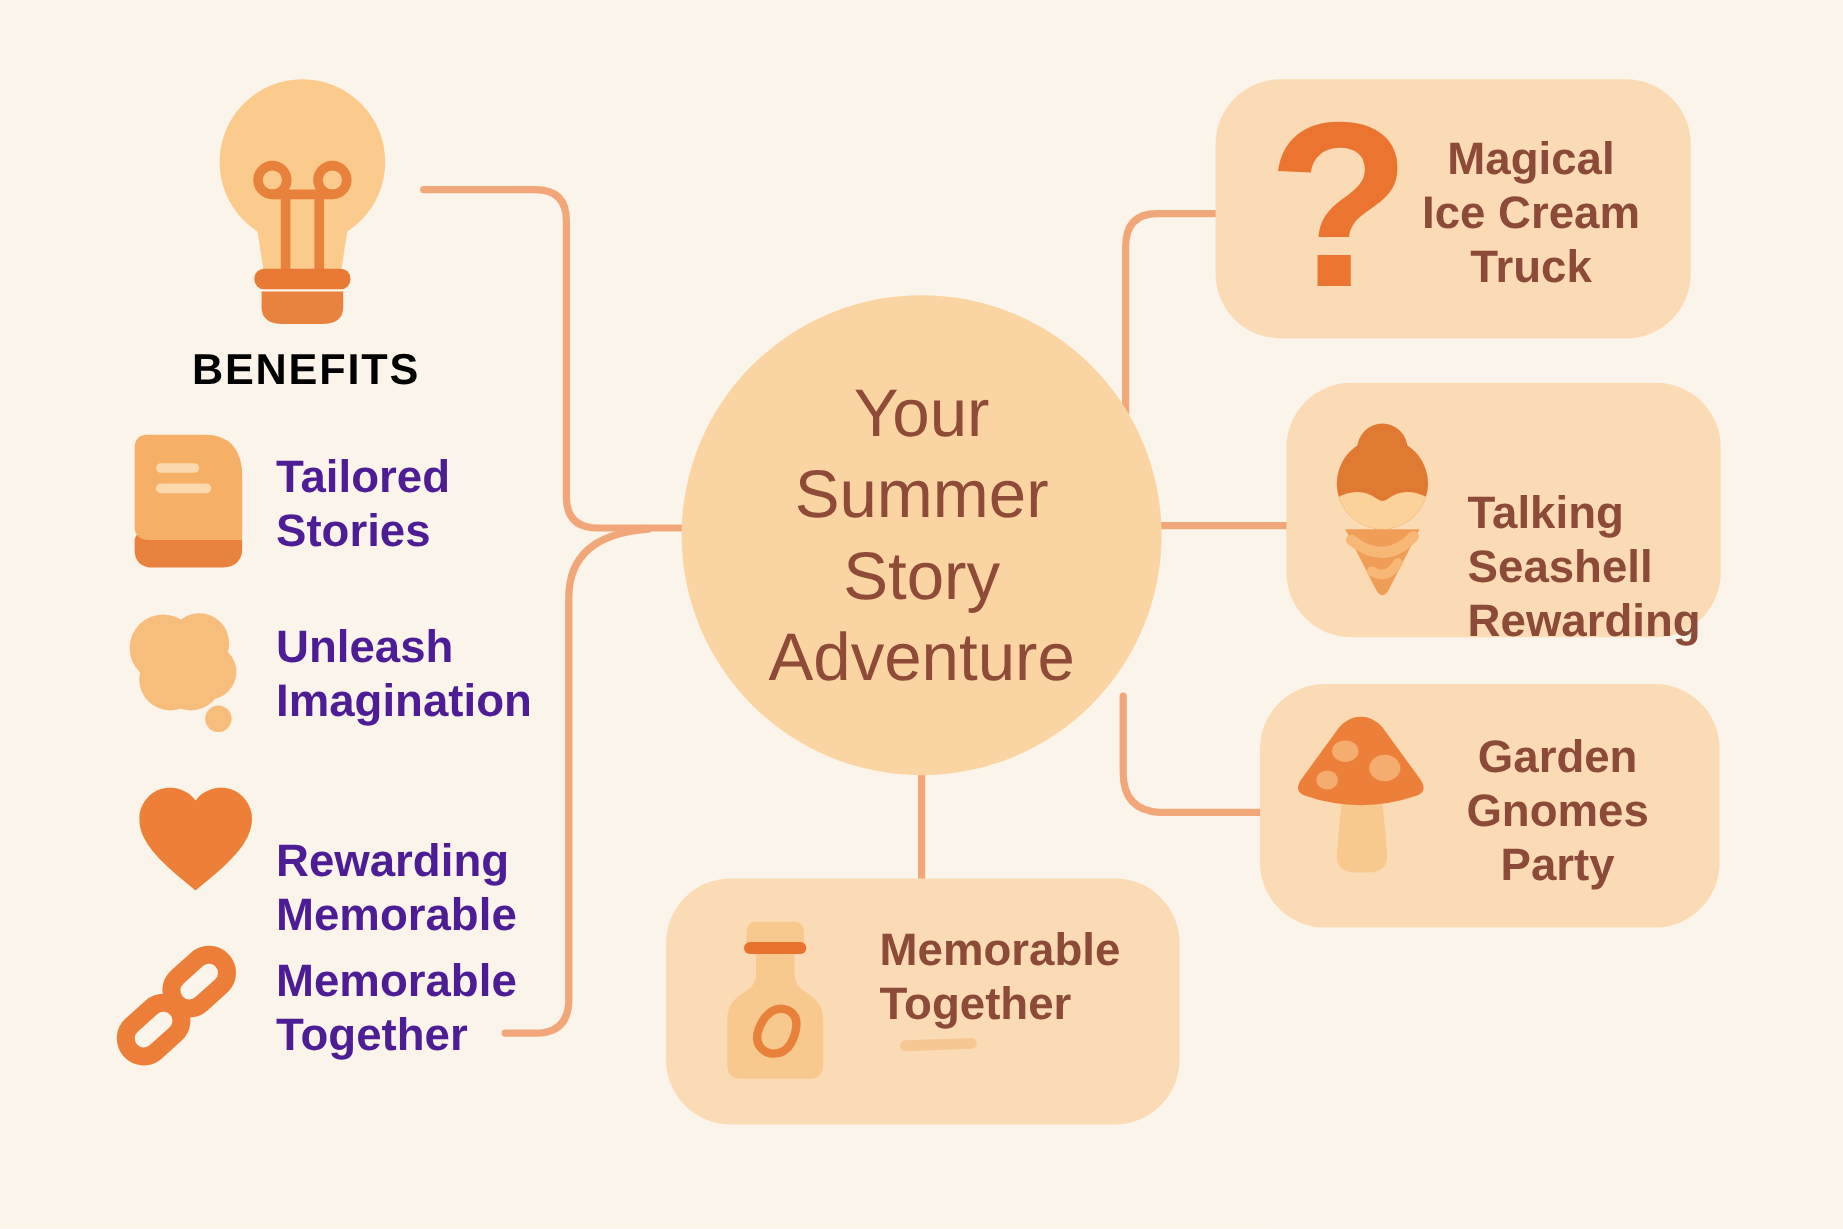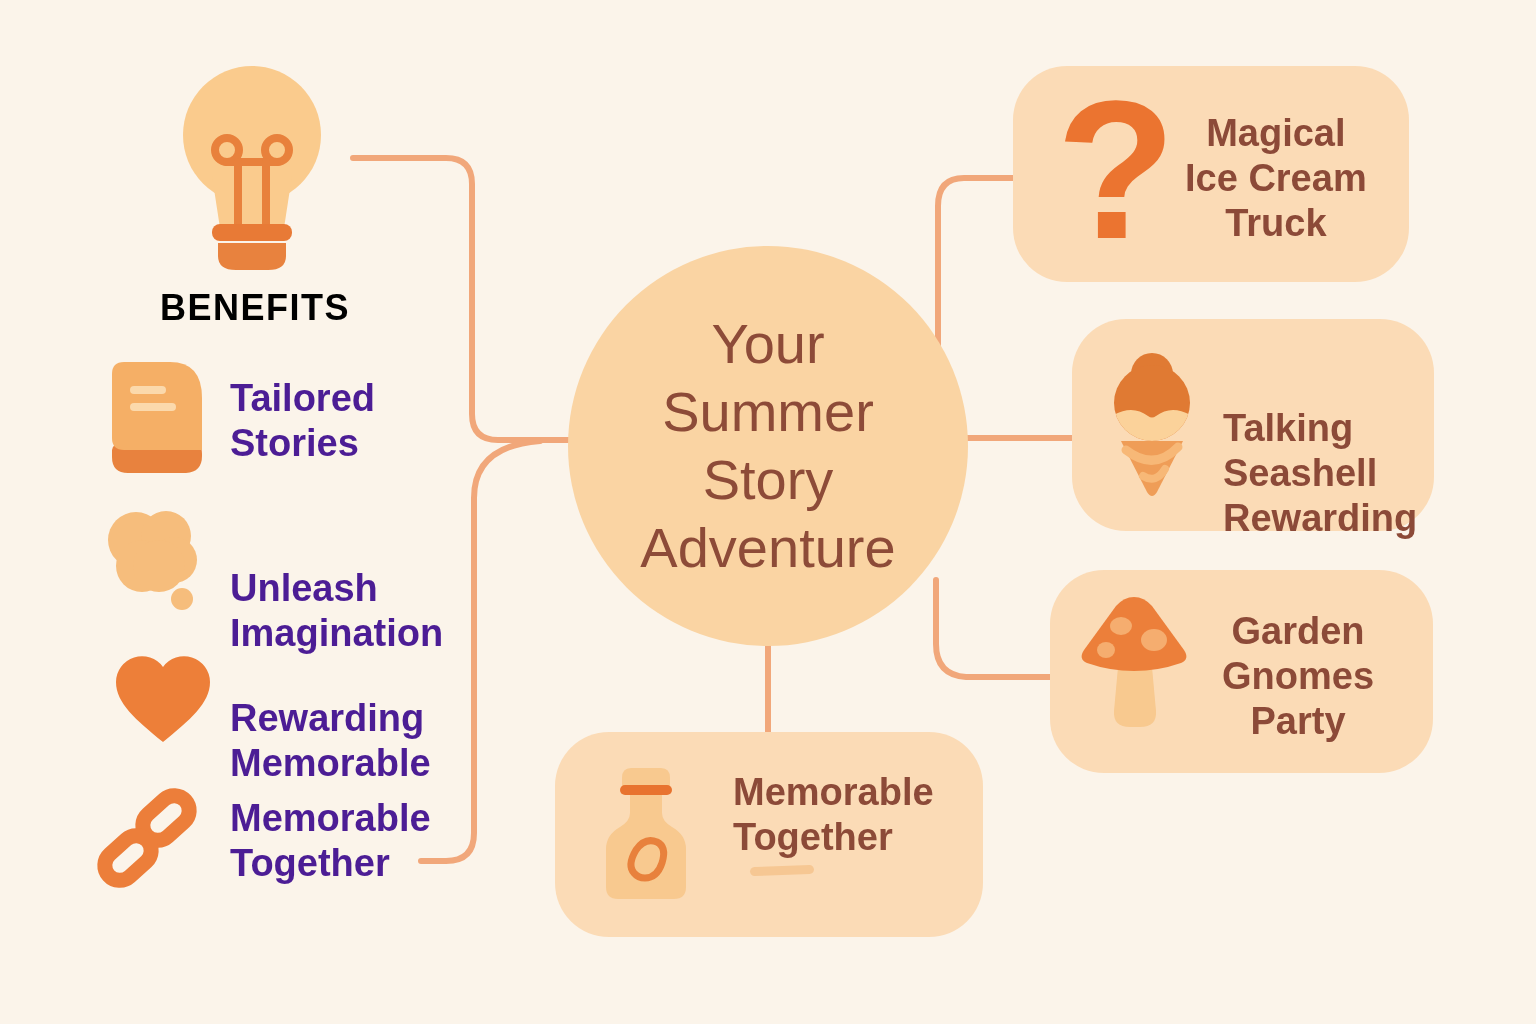--- a/index.html
+++ b/index.html
@@ -97,21 +97,21 @@
   <svg class="abs" style="left:106px;top:506px;" width="95" height="110" viewBox="0 0 95 110">
     <g fill="#F6BD7C">
       <circle cx="30" cy="34" r="28"></circle>
       <circle cx="60" cy="30" r="25"></circle>
       <circle cx="68" cy="54" r="23"></circle>
       <circle cx="36" cy="60" r="26"></circle>
       <circle cx="53" cy="60" r="26"></circle>
       <circle cx="76" cy="93" r="11"></circle>
     </g>
   </svg>
-  <div class="benefit-text" style="left:230px;top:518px;margin-top:48px;">
+  <div class="benefit-text" style="left:230px;top:518px;">
     <span>Unleash</span>
     <span>Imagination</span>
   </div>
 
   <svg class="abs" style="left:116px;top:656px;" width="94" height="86" viewBox="0 0 94 86">
     <path d="M47 86 C20 64 0 47 0 26 A26 26 0 0 1 47 11 A26 26 0 0 1 94 26 C94 47 74 64 47 86 Z" fill="#ED7F39"></path>
   </svg>
   <div class="benefit-text" style="left:230px;top:696px;">
     <span>Rewarding</span>
     <span>Memorable</span>

